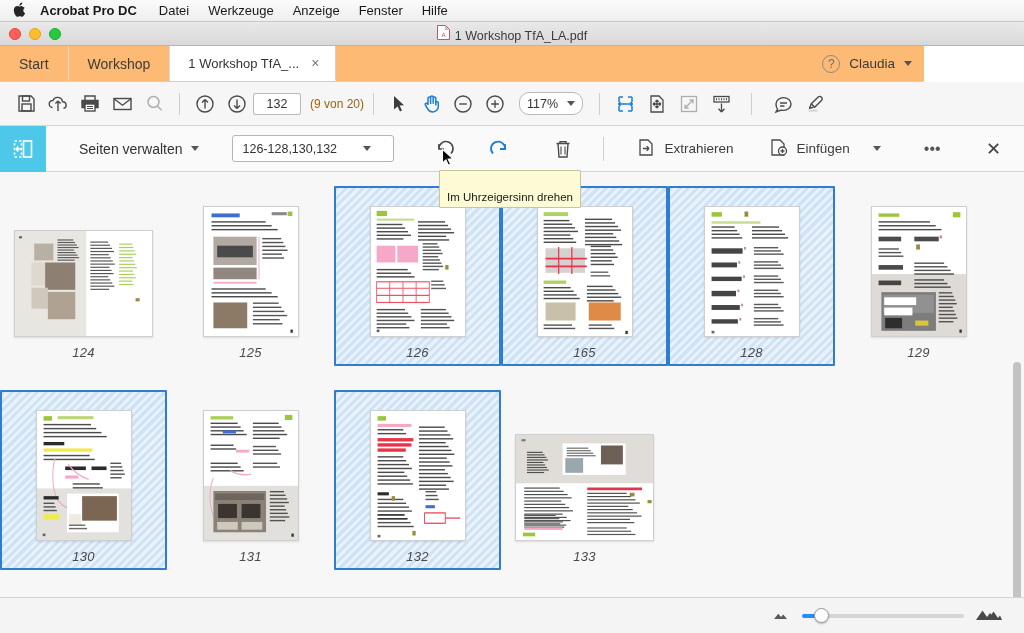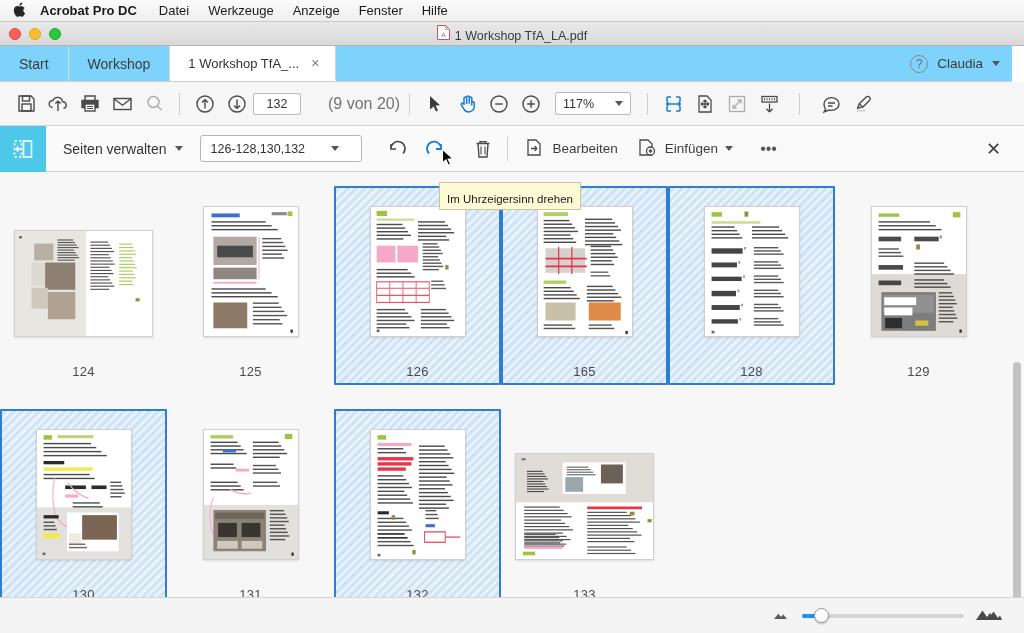--- a/index.html
+++ b/index.html
@@ -39,22 +39,22 @@
   .dot { width: 12px; height: 12px; border-radius: 50%; }
   .dot.red    { background: #ff5f57; border: 1px solid #e0443e; }
   .dot.yellow { background: #ffbd2e; border: 1px solid #dea123; }
   .dot.green  { background: #28c840; border: 1px solid #1aab29; }
   .title-text {
     font-size: 12.5px; color: #3a3a3a; display: flex; align-items: flex-end; gap: 5px;
   }
 
   
   .tabstrip {
-    position: absolute; top: 46px; left: 0; width: 1012px; height: 36px;
-    background: #7dd3fc; border-bottom: 1px solid #cfcfcf;
+    position: absolute; top: 46px; left: 0; width: 924px; height: 36px;
+    background: #fdba74; border-bottom: 1px solid #cfcfcf;
     display: flex; align-items: stretch;
   }
   .tab-btn {
     display: flex; align-items: center; padding: 0 19px;
     font-size: 14px; color: #3c3c3c; cursor: default;
     border-right: 1px solid #dadada;
   }
   .tab-doc {
     display: flex; align-items: center; gap: 9px;
     padding: 0 13px 0 18px;
@@ -88,32 +88,32 @@
   .tb { display: flex; align-items: center; justify-content: center;
         width: 32px; height: 30px; cursor: default; }
   .tb svg { display: block; }
   .tb.dim svg { opacity: .42; }
   .sep { width: 1px; height: 22px; background: #cdcdcd; margin: 0 9px; }
   .pagefield {
     width: 48px; height: 22px; border: 1px solid #b9b9b9; background: #fff;
     border-radius: 2px; font-size: 12.5px; color: #333;
     display: flex; align-items: center; justify-content: center;
   }
-  .pagecount { font-size: 16px; color: #737373; margin-left: 27px; }
+  .pagecount { font-size: 12px; color: #a16207; margin-left: 9px; }
   .zoombox {
-    width: 76px; height: 23px; border: 1px solid #b9b9b9; background: #fff;
-    border-radius: 2px; display: flex; align-items: center;
+    width: 64px; height: 23px; border: 1px solid #b9b9b9; background: #fff;
+    border-radius: 10px; display: flex; align-items: center;
     justify-content: space-between; padding: 0 7px; font-size: 12.5px; color: #333;
   }
 
   
   .pagesbar {
     position: absolute; top: 126px; left: 0; width: 1024px; height: 46px;
     background: #fafafa; border-bottom: 1px solid #d2d2d2;
-    display: flex; align-items: center;
+    display: flex; align-items: center; gap: 16px;
   }
   .pv-icon {
     width: 46px; height: 46px; background: #4ec8e8;
     display: flex; align-items: center; justify-content: center;
   }
   .pv-label {
     display: flex; align-items: center; gap: 8px;
     margin-left: 17px; font-size: 14px; color: #333;
   }
   .rangebox {
@@ -129,22 +129,22 @@
   .pb-text {
     display: flex; align-items: center; gap: 8px; padding: 0 9px;
     font-size: 13.5px; color: #3c3c3c; height: 30px; cursor: default;
   }
   .pb-sep { width: 1px; height: 24px; background: #d0d0d0; margin: 0 7px; }
 
   
   .tooltip {
     position: absolute; left: 439px; top: 170px; z-index: 40;
     background: #fdfbd6; border: 1px solid #c9c49a;
-    font-size: 11.5px; color: #1a1a1a; padding: 10px 7px 4px;
-    white-space: nowrap; border-radius: 1px; margin-top: 12px;
+    font-size: 11.5px; color: #1a1a1a; padding: 20px 7px 4px;
+    white-space: nowrap; border-radius: 1px;
   }
 
   
   .canvas {
     position: absolute; top: 172px; left: 0; width: 1024px; height: 425px;
     background: #f7f7f7; overflow: hidden;
   }
   .grid {
     position: relative; padding: 14px 0 0 0;
     display: flex; flex-wrap: wrap;
@@ -158,21 +158,21 @@
     border-color: #2f7dd1;
     background-color: #cfe3f7;
     background-image: repeating-linear-gradient(
       -45deg, rgba(255,255,255,.55) 0 3px, rgba(255,255,255,0) 3px 6px);
   }
   .thumb-wrap {
     display: flex; align-items: flex-end; justify-content: center;
     height: 143px;
   }
   .page-num {
-    margin-top: 27px; font-size: 13px; color: #4a4a4a; letter-spacing: .3px;
+    margin-top: 8px; font-size: 13px; color: #4a4a4a; letter-spacing: .3px; font-style: italic;
   }
   .thumb {
     background: #fff; border: 1px solid #cfcfcf;
     box-shadow: 0 1px 2px rgba(0,0,0,.11);
     position: relative; overflow: hidden;
   }
   .thumb.portrait  { width: 96px; height: 131px; }
   .thumb.landscape { width: 139px; height: 107px; }
   .thumb svg { display: block; width: 100%; height: 100%; }
 
@@ -473,21 +473,21 @@
 
     <div class="pb-text">
       <span>
         <svg width="21" height="21" viewBox="0 0 21 21">
             <g fill="none" stroke="#4a4a4a" stroke-width="1.3">
           <path d="M4 3h8l4 4v11H4z"></path>
               <path d="M7 11.5h6M13 11.5l-2.4-2.4M13 11.5l-2.4 2.4"></path>
         </g>
           </svg>
       </span>
-      <span>Bearbeiten</span>
+      <span>Extrahieren</span>
     </div>
     <div class="pb-text" style="padding-right:3px">
       <span>
         <svg width="21" height="21" viewBox="0 0 21 21">
             <g fill="none" stroke="#4a4a4a" stroke-width="1.3">
           <path d="M4 3h8l4 4v11H4z"></path>
               <circle cx="14.5" cy="14" r="4" fill="#fff"></circle>
           <path d="M12.6 14h3.8M14.5 12.1v3.8"></path>
         </g>
           </svg>

